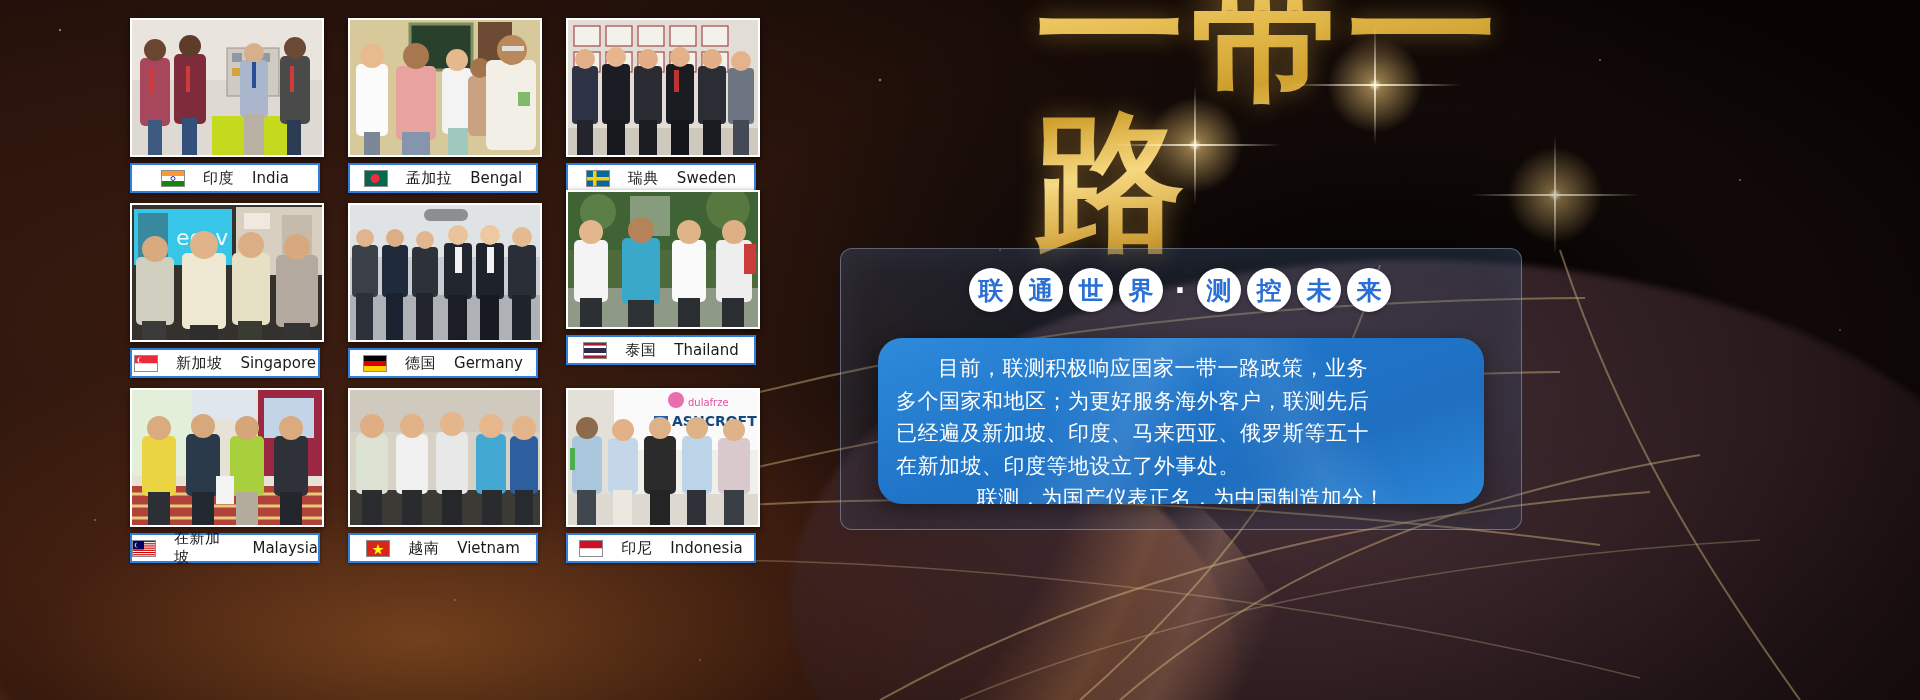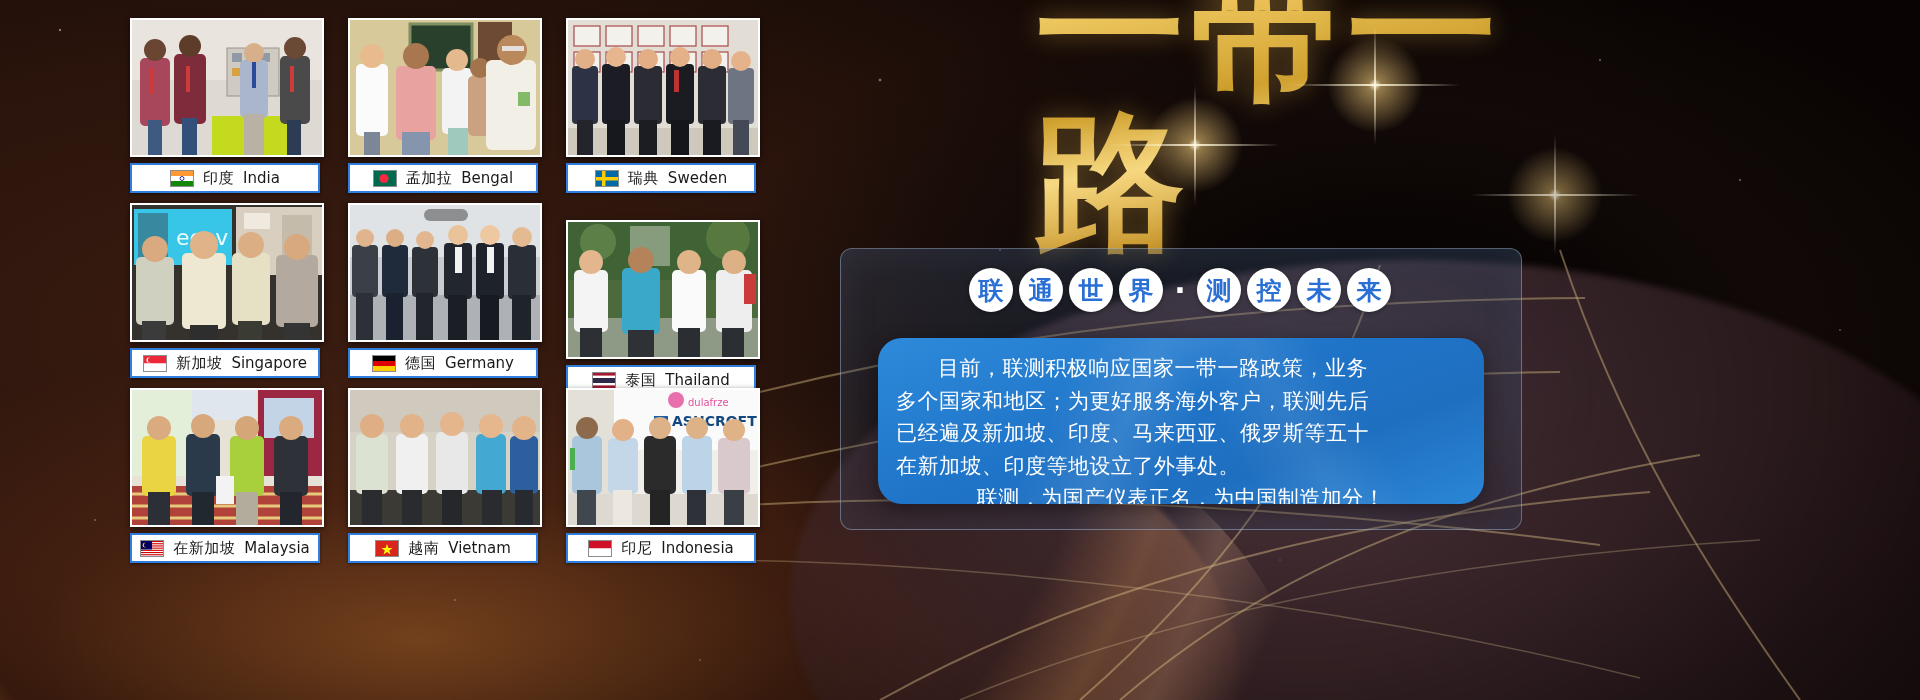--- a/index.html
+++ b/index.html
@@ -47,21 +47,21 @@
   
   .netlines{position:absolute;inset:0;pointer-events:none;opacity:.75;}
 
   
   .grid{position:absolute;left:130px;top:18px;width:660px;}
   .cell{position:absolute;width:190px;}
   .photo{width:190px;height:135px;border:2px solid #fff;box-shadow:0 2px 6px rgba(0,0,0,.6);
          overflow:hidden;position:relative;background:#2b2b2b;}
   .photo .ph-inner{position:absolute;inset:0;}
   .caption{margin-top:6px;height:26px;background:#fff;border:2px solid #2f7fe0;
-    display:flex;align-items:center;justify-content:center;gap:9px;
+    display:flex;align-items:center;justify-content:center;gap:18px;
     box-shadow:0 1px 3px rgba(0,0,0,.5);}
   .caption .cn{font-size:15px;color:#1a1a1a;letter-spacing:.5px;}
   .caption .en{font-size:15px;color:#1a1a1a;}
   .flag{width:22px;height:15px;border:1px solid #8c8c8c;flex:0 0 auto;position:relative;overflow:hidden;}
 
   
   .calli{position:absolute;left:1035px;top:8px;width:560px;height:195px;
          display:flex;align-items:center;justify-content:center;pointer-events:none;}
   .calli .ch{
     font-family:"DejaVu Serif","Liberation Serif",serif;
@@ -346,21 +346,21 @@
               <rect width="22" height="5" fill="#000"></rect>
             <rect y="5" width="22" height="5" fill="#dd0000"></rect>
               <rect y="10" width="22" height="5" fill="#ffce00"></rect>
             </svg>
         </span>
         <span class="cn">德国</span>
         <span class="en">Germany</span>
       </div>
     </div>
 
-    <div class="cell" style="left:436px;top:202px;">
+    <div class="cell" style="left:436px;top:172px;">
       <div class="photo">
         <svg class="ph-inner" viewBox="0 0 190 135" preserveAspectRatio="none">
           <rect width="190" height="135" fill="#4c6a3c"></rect>
           <rect x="0" y="0" width="190" height="58" fill="#3f6334"></rect>
           <circle cx="30" cy="20" r="18" fill="#5b8047"></circle>
             <circle cx="160" cy="16" r="22" fill="#57793f"></circle>
           <rect x="0" y="96" width="190" height="39" fill="#8e9a85"></rect>
           <rect x="62" y="4" width="40" height="40" fill="#cfd6c4" opacity=".5"></rect>
           <g>
             <rect x="6" y="48" width="34" height="62" rx="5" fill="#f4f4f4"></rect>

